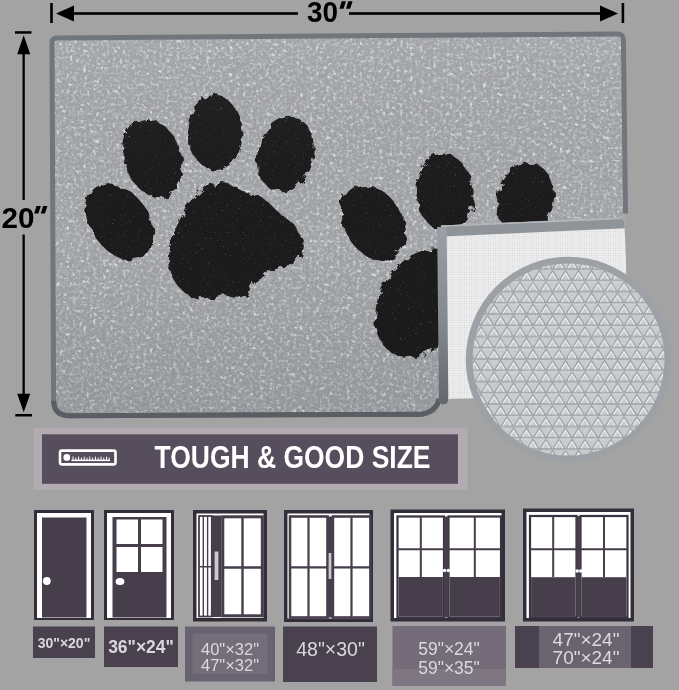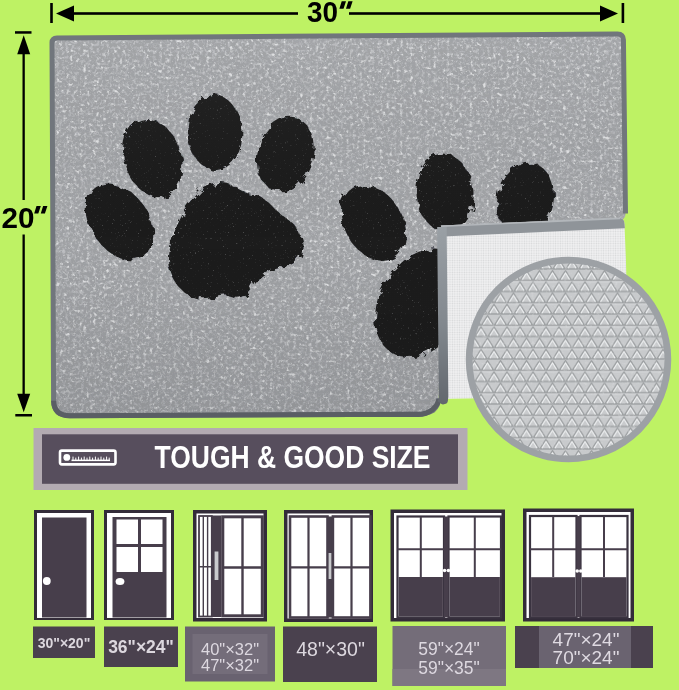--- a/index.html
+++ b/index.html
@@ -1,16 +1,16 @@
 <!DOCTYPE html>
 <html><head>
 <meta charset="utf-8">
 <style>
 html,body{margin:0;padding:0;background:#ffffff;}
-#page{position:relative;width:679px;height:690px;overflow:hidden;background:#bef264;font-family:"Liberation Sans",sans-serif;}
+#page{position:relative;width:679px;height:690px;overflow:hidden;background:#a3a3a3;font-family:"Liberation Sans",sans-serif;}
 svg{display:block;}
 </style>
 </head>
 <body>
 <div id="page">
 <svg width="679" height="690" viewBox="0 0 679 690" xmlns="http://www.w3.org/2000/svg">
 <defs>
 <filter id="rough" x="-20%" y="-20%" width="140%" height="140%">
   <feTurbulence type="fractalNoise" baseFrequency="0.11" numOctaves="3" seed="7" result="t"></feTurbulence>
   <feDisplacementMap in="SourceGraphic" in2="t" scale="9"></feDisplacementMap>

